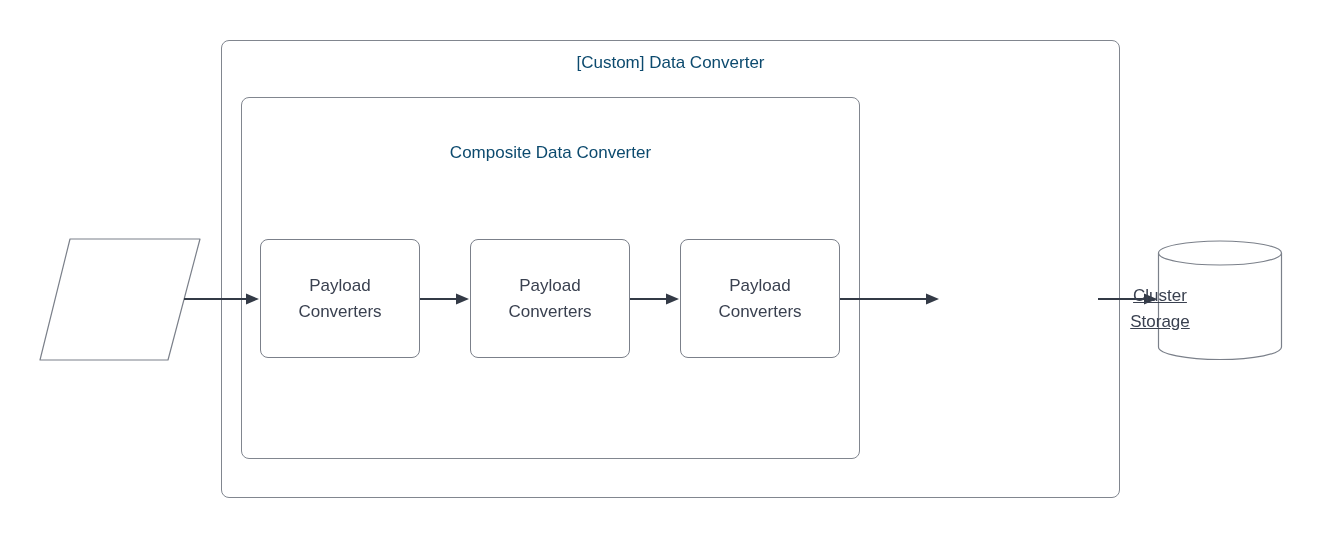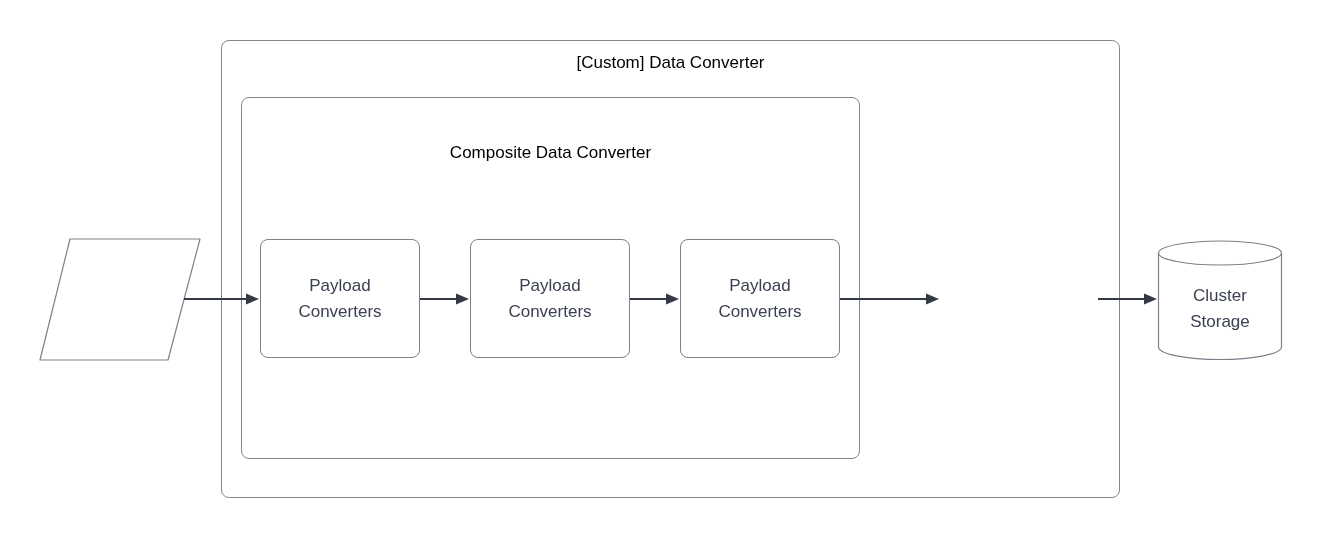--- a/index.html
+++ b/index.html
@@ -24,21 +24,21 @@
     border: 1px solid #81868f;
     border-radius: 8px;
     z-index: 1;
   }
   .container-box .container-label {
     display: block;
     width: 100%;
     text-align: center;
     font-size: 17px;
     line-height: 22px;
-    color: #000000;
+    color: #0c4a6e;
   }
   .outer-container { left: 221px; top: 40px; width: 899px; height: 458px; }
   .outer-container .container-label { padding-top: 11px; }
   .composite-container { left: 241px; top: 97px; width: 619px; height: 362px; }
   .composite-container .container-label { padding-top: 44px; }
 
   
   .shape-layer {
     position: absolute;
     left: 0; top: 0;
@@ -89,21 +89,21 @@
     display: flex;
     align-items: center;
     justify-content: center;
     text-align: center;
     font-size: 17px;
     line-height: 26px;
     color: #3a4150;
     z-index: 4;
   }
   .input-label   { left: 58px;  top: 239px; width: 124px; height: 121px; }
-  .storage-label { left: 1170px; top: 263px; width: 100px; height: 92px; }
+  .storage-label { left: 1110px; top: 263px; width: 100px; height: 92px; text-decoration: underline; }
 
   .shape-stroke { fill: #ffffff; stroke: #7b808a; stroke-width: 1.2; }
   .arrow-line   { stroke: #333a46; stroke-width: 1.8; }
   .arrow-head   { fill: #333a46; stroke: none; }
 </style>
 </head>
 <body>
 
 <div class="canvas">
 

